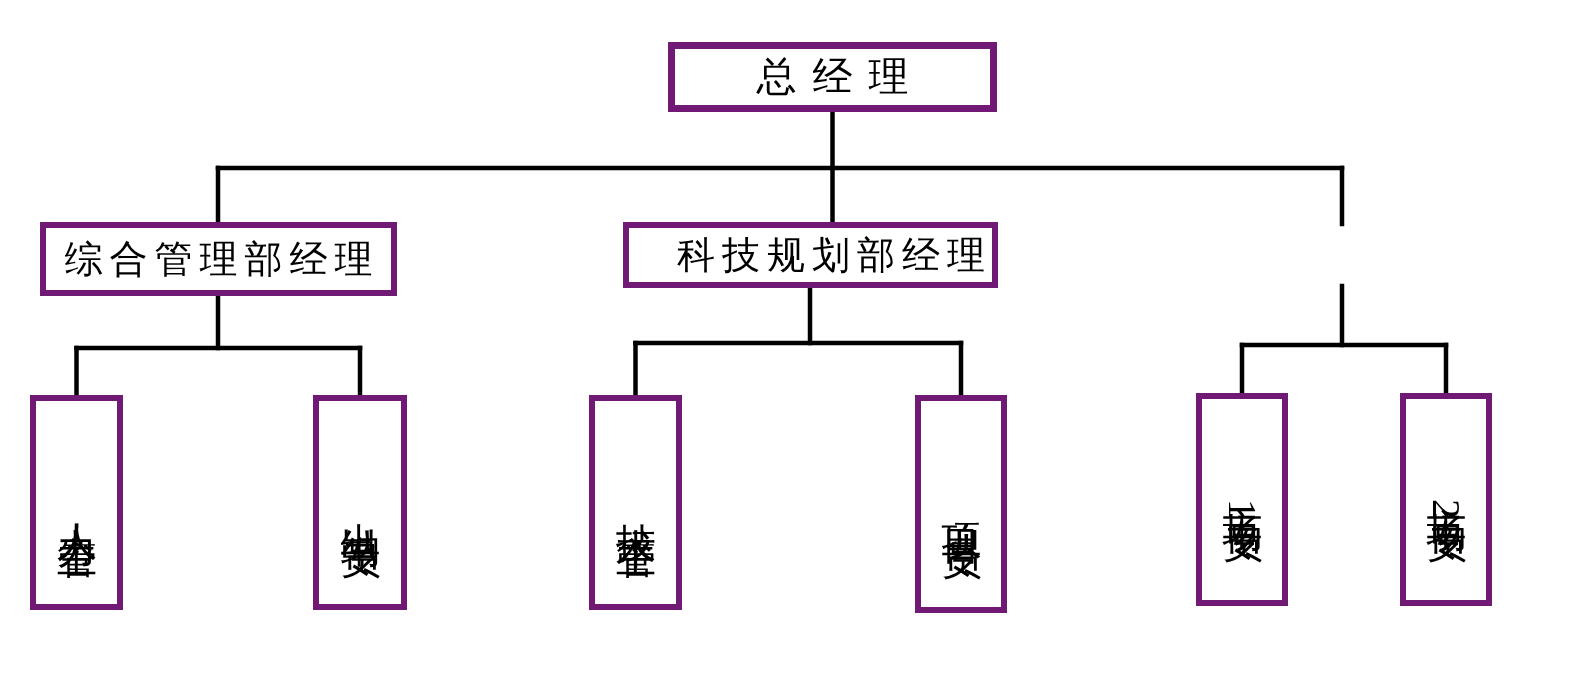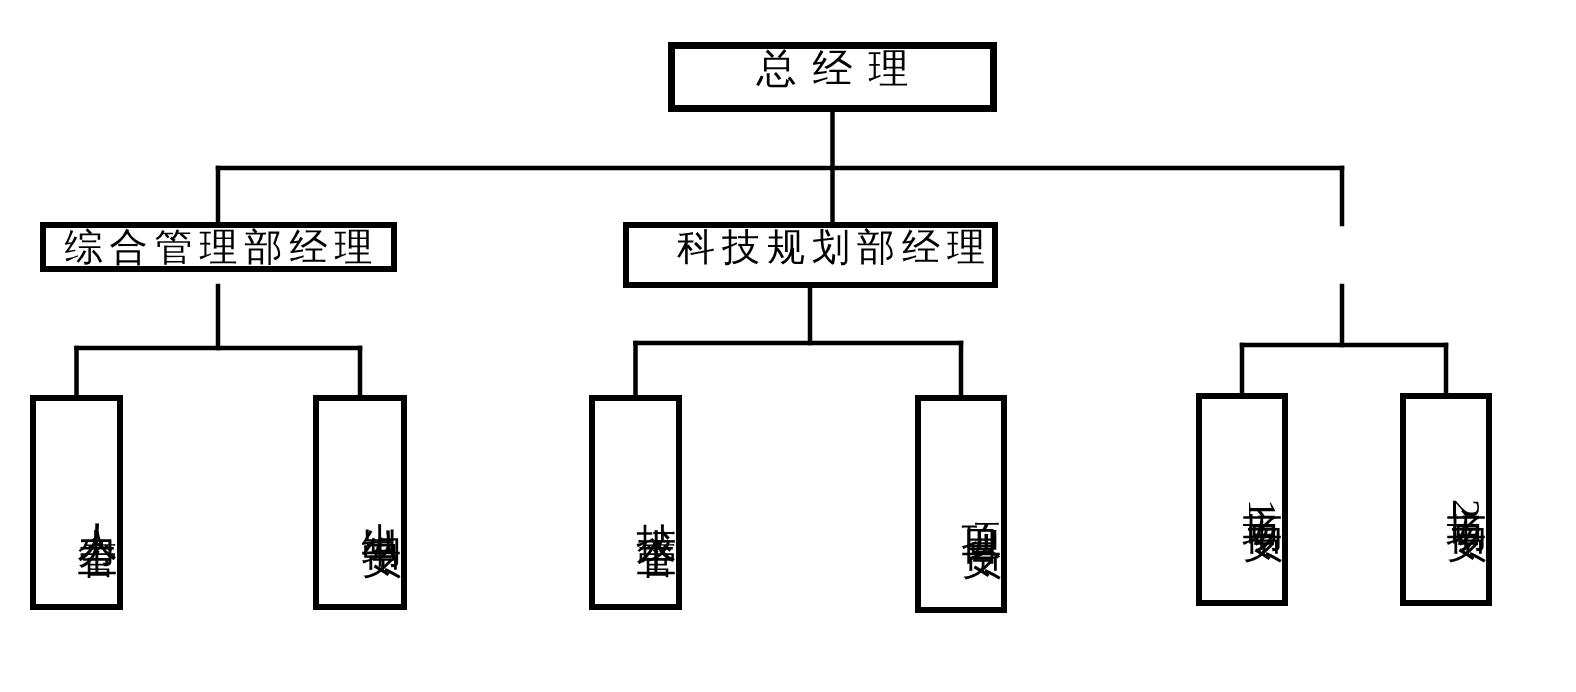--- a/index.html
+++ b/index.html
@@ -18,24 +18,24 @@
   #connectors {
     position: absolute;
     left: 0;
     top: 0;
     width: 1576px;
     height: 692px;
   }
   .node {
     position: absolute;
     box-sizing: border-box;
-    border: 6px solid #000000;
+    border: 6px solid #701a75;
     background: #ffffff;
     display: flex;
-    align-items: flex-start;
+    align-items: center;
     justify-content: center;
     color: #000000;
     z-index: 2;
   }
   .node-h {
     font-size: 38px;
     letter-spacing: 7px;
     text-indent: 7px; 
     white-space: nowrap;
     line-height: 1;
@@ -48,21 +48,21 @@
   .node-v {
     writing-mode: vertical-rl;
     text-orientation: mixed;
     font-size: 40px;
     letter-spacing: 6px;
     line-height: 1;
     white-space: nowrap;
   }
   
   #root  { left: 668px;  top: 42px;  width: 329px; height: 70px; border-width: 7px; }
-  #deptA { left: 40px;   top: 222px; width: 357px; height: 50px; }
+  #deptA { left: 40px;   top: 222px; width: 357px; height: 74px; }
   #deptB { left: 623px;  top: 222px; width: 375px; height: 66px; padding-left: 41px; }
   #deptC { left: 1155px; top: 222px; width: 375px; height: 66px; }
   #s0 { left: 30px;   top: 395px; width: 93px; height: 215px; }
   #s1 { left: 313px;  top: 395px; width: 94px; height: 215px; }
   #s2 { left: 589px;  top: 395px; width: 93px; height: 215px; }
   #s3 { left: 915px;  top: 395px; width: 92px; height: 218px; }
   #s4 { left: 1196px; top: 393px; width: 92px; height: 213px; }
   #s5 { left: 1400px; top: 393px; width: 92px; height: 213px; }
 </style>
 </head>

